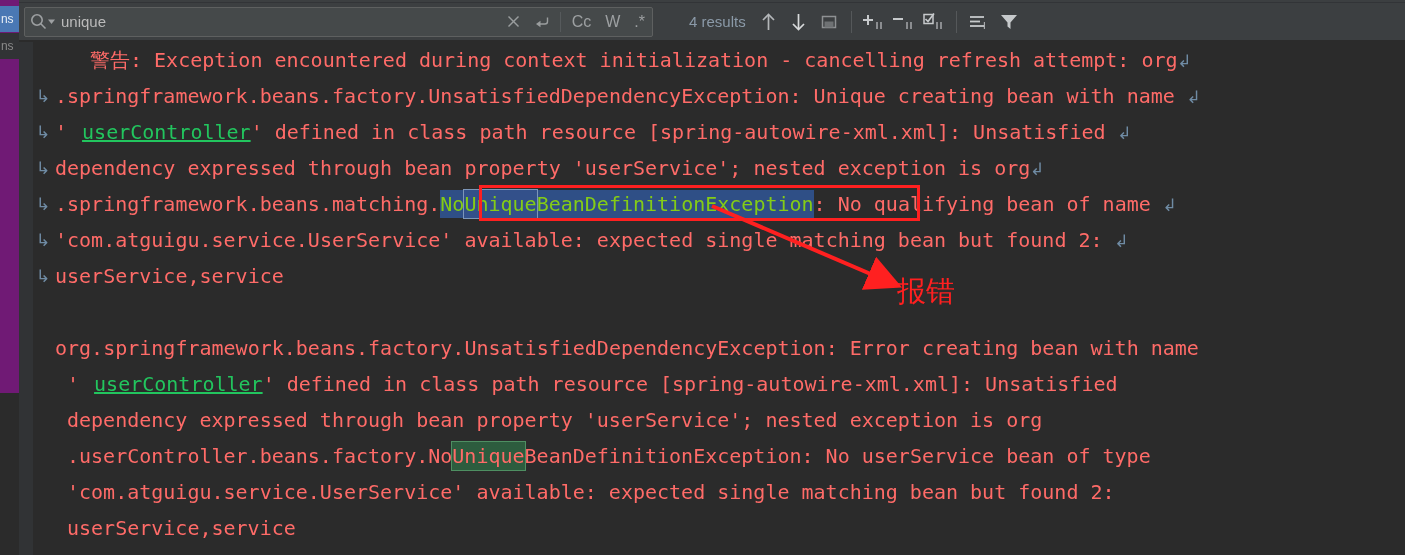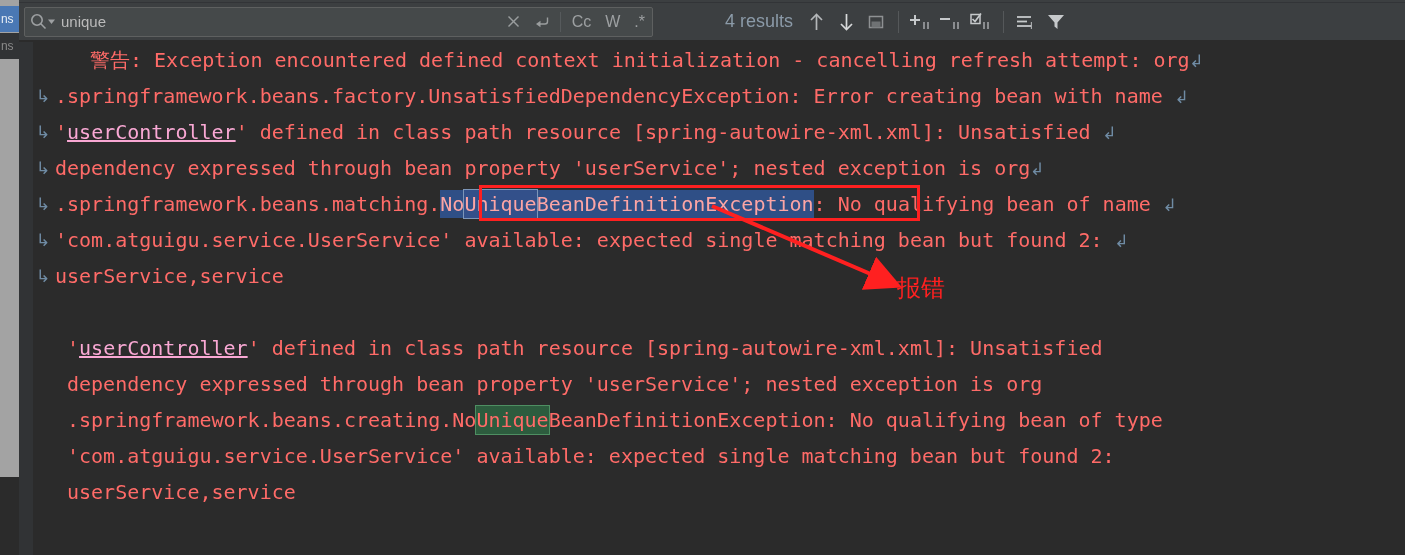--- a/index.html
+++ b/index.html
@@ -11,22 +11,22 @@
   #app {
     position: relative;
     width: 1405px; height: 555px;
     background: #2b2b2b;
     overflow: hidden;
   }
 
   
   .left-rail {
     position: absolute; left: 0; top: 0;
-    width: 19px; height: 477px;
-    background: #a3a3a3;
+    width: 19px; height: 393px;
+    background: #701a75;
     z-index: 6;
   }
   .rail-tab {
     position: absolute; left: 0;
     width: 19px; height: 26px;
     font-family: "Liberation Sans", sans-serif;
     font-size: 12px;
     color: #a9b7c6;
     overflow: hidden;
     white-space: nowrap;
@@ -95,23 +95,23 @@
     font-family: "Liberation Sans", sans-serif;
     font-size: 16px;
     color: #9da0a2;
     padding: 0 7px;
     line-height: 28px;
     flex: 0 0 auto;
     text-align: center;
   }
   .results-label {
     font-family: "Liberation Sans", sans-serif;
-    font-size: 18px;
+    font-size: 15px;
     color: #8b9aa8;
-    margin-left: 72px;
+    margin-left: 36px;
     white-space: nowrap;
   }
   .tb-icon {
     width: 30px; height: 30px;
     display: flex; align-items: center; justify-content: center;
     flex: 0 0 auto;
   }
   .tb-gap-sm { width: 8px; flex: 0 0 auto; }
   .tb-sep {
     width: 1px; height: 22px;
@@ -155,28 +155,29 @@
     color: #6f8ba4;
     font-size: 17px;
     font-family: "DejaVu Sans", sans-serif;
   }
   .wrap-end {
     color: #6f8ba4;
     font-size: 17px;
     font-family: "DejaVu Sans", sans-serif;
   }
   .lnk {
-    color: #f9a8d4;
+    color: #22c55e;
     text-decoration: underline;
+    margin-left: 15px;
   }
   .cjk { font-family: "DejaVu Sans", sans-serif; margin-left: 35px; }
 
   .sel {
     background: #2f4f86;
-    color: #fca5a5;
+    color: #84cc16;
     padding: 2px 0;
   }
   .sel-match {
     background: #33508a;
     outline: 1px solid #7d96b8;
   }
   .green-match {
     background: #2d5c3e;
     outline: 1px solid #4e8f62;
     color: #ff6b68;
@@ -195,21 +196,21 @@
   .anno-svg {
     position: absolute; left: 0; top: 0;
     width: 1405px; height: 555px;
     pointer-events: none;
     z-index: 5;
   }
   .anno-text {
     position: absolute;
     left: 897px; top: 272px;
     font-family: "DejaVu Sans", sans-serif;
-    font-size: 24px;
+    font-size: 29px;
     color: #ff2020;
     z-index: 5;
     white-space: nowrap;
   }
 </style>
 </head>
 <body>
 
 <div id="app">
 
@@ -314,31 +315,32 @@
     <div class="tb-icon">
       <svg width="20" height="20" viewBox="0 0 20 20">
         <polygon points="2,3 18,3 11.5,10.5 11.5,17 8.5,14.5 8.5,10.5" fill="#c6c9cb"></polygon>
       </svg>
     </div>
   </div>
 
   <div class="console">
     <div class="gutter"></div>
     <div class="lines" id="lines">
-        <div class="line"><span class="cjk">警告</span><span>: Exception encountered defined context initialization - cancelling refresh attempt: org</span><span class="wrap-end">↲</span></div>
-        <div class="line"><span class="wrap-in">↳</span><span>.springframework.beans.factory.UnsatisfiedDependencyException: Error creating bean with name </span><span class="wrap-end">↲</span></div>
+        <div class="line"><span class="cjk">警告</span><span>: Exception encountered during context initialization - cancelling refresh attempt: org</span><span class="wrap-end">↲</span></div>
+        <div class="line"><span class="wrap-in">↳</span><span>.springframework.beans.factory.UnsatisfiedDependencyException: Unique creating bean with name </span><span class="wrap-end">↲</span></div>
         <div class="line"><span class="wrap-in">↳</span><span>'</span><span class="lnk">userController</span><span>' defined in class path resource [spring-autowire-xml.xml]: Unsatisfied </span><span class="wrap-end">↲</span></div>
         <div class="line"><span class="wrap-in">↳</span><span>dependency expressed through bean property 'userService'; nested exception is org</span><span class="wrap-end">↲</span></div>
         <div class="line"><span class="wrap-in">↳</span><span>.springframework.beans.matching.</span><span class="sel">No</span><span class="sel sel-match">Unique</span><span class="sel">BeanDefinitionException</span><span>: No qualifying bean of name </span><span class="wrap-end">↲</span></div>
         <div class="line"><span class="wrap-in">↳</span><span>'com.atguigu.service.UserService' available: expected single matching bean but found 2: </span><span class="wrap-end">↲</span></div>
         <div class="line"><span class="wrap-in">↳</span><span>userService,service</span></div>
         <div class="line blank"></div>
+        <div class="line"><span>org.springframework.beans.factory.UnsatisfiedDependencyException: Error creating bean with name</span></div>
         <div class="line" style="padding-left: 34px;"><span>'</span><span class="lnk">userController</span><span>' defined in class path resource [spring-autowire-xml.xml]: Unsatisfied</span></div>
         <div class="line" style="padding-left: 34px;"><span>dependency expressed through bean property 'userService'; nested exception is org</span></div>
-        <div class="line" style="padding-left: 34px;"><span>.springframework.beans.creating.No</span><span class="green-match">Unique</span><span>BeanDefinitionException: No qualifying bean of type</span></div>
+        <div class="line" style="padding-left: 34px;"><span>.userController.beans.factory.No</span><span class="green-match">Unique</span><span>BeanDefinitionException: No userService bean of type</span></div>
         <div class="line" style="padding-left: 34px;"><span>'com.atguigu.service.UserService' available: expected single matching bean but found 2:</span></div>
         <div class="line" style="padding-left: 34px;"><span>userService,service</span></div>
       </div>
   </div>
 
   <div class="red-box"></div>
   <svg class="anno-svg">
     <defs>
       <marker id="ah" markerWidth="9" markerHeight="9" refX="3" refY="4.5" orient="auto">
         <polygon points="0,0 9,4.5 0,9" fill="#ff2020"></polygon>

